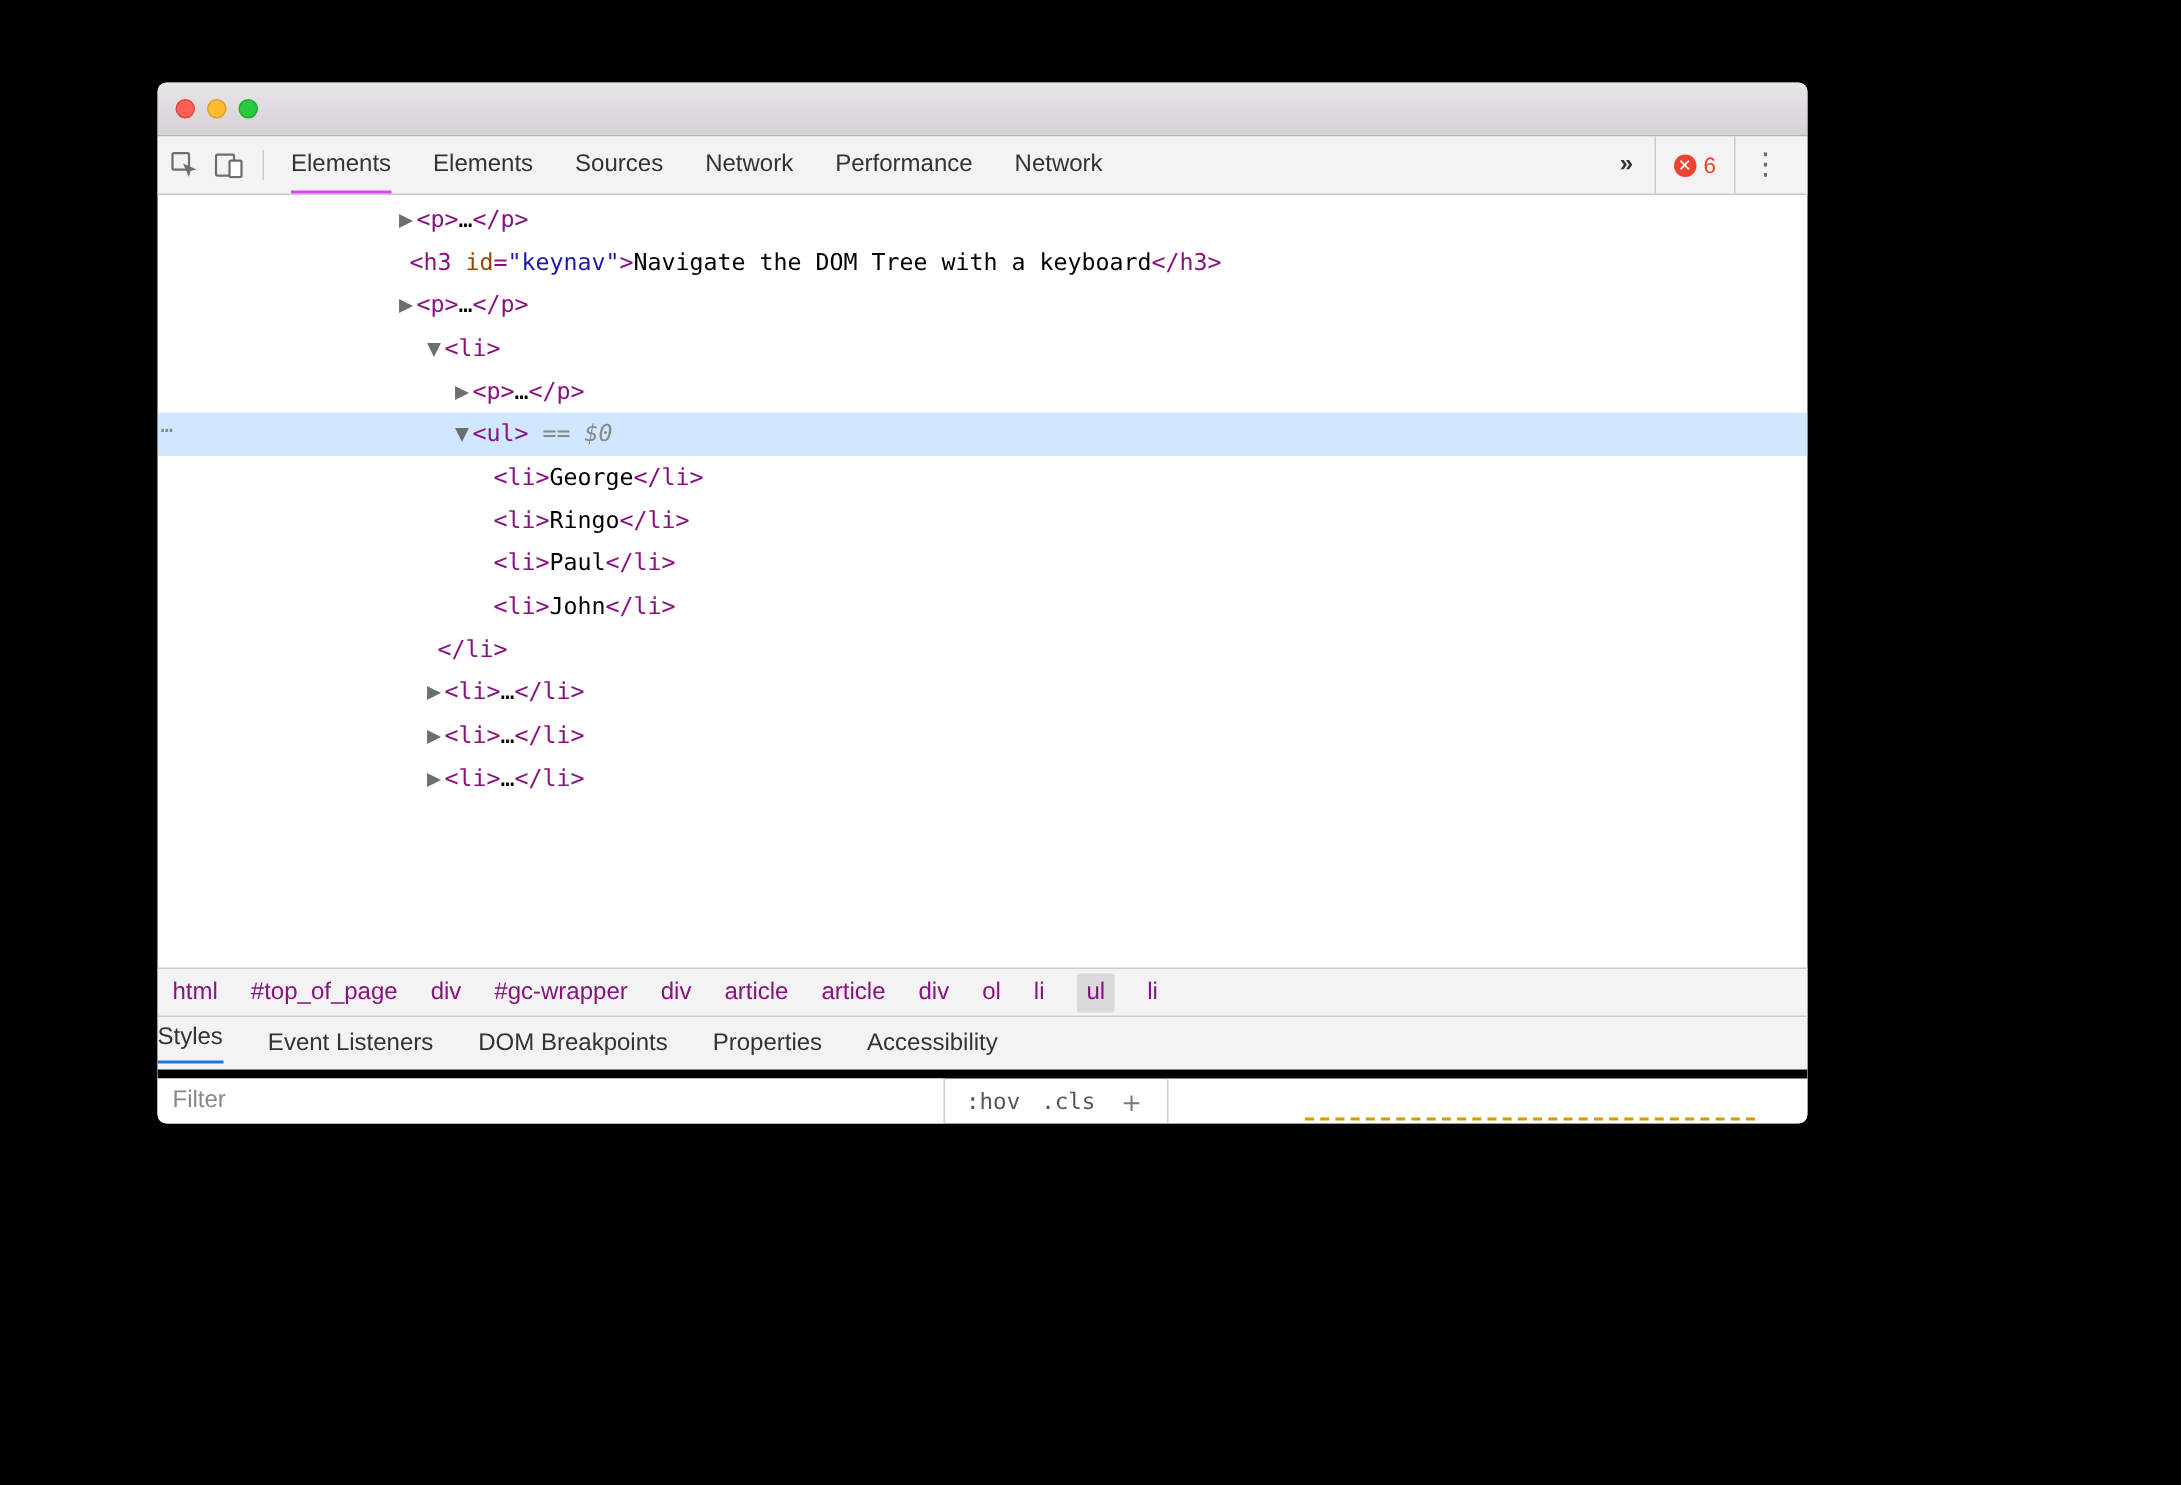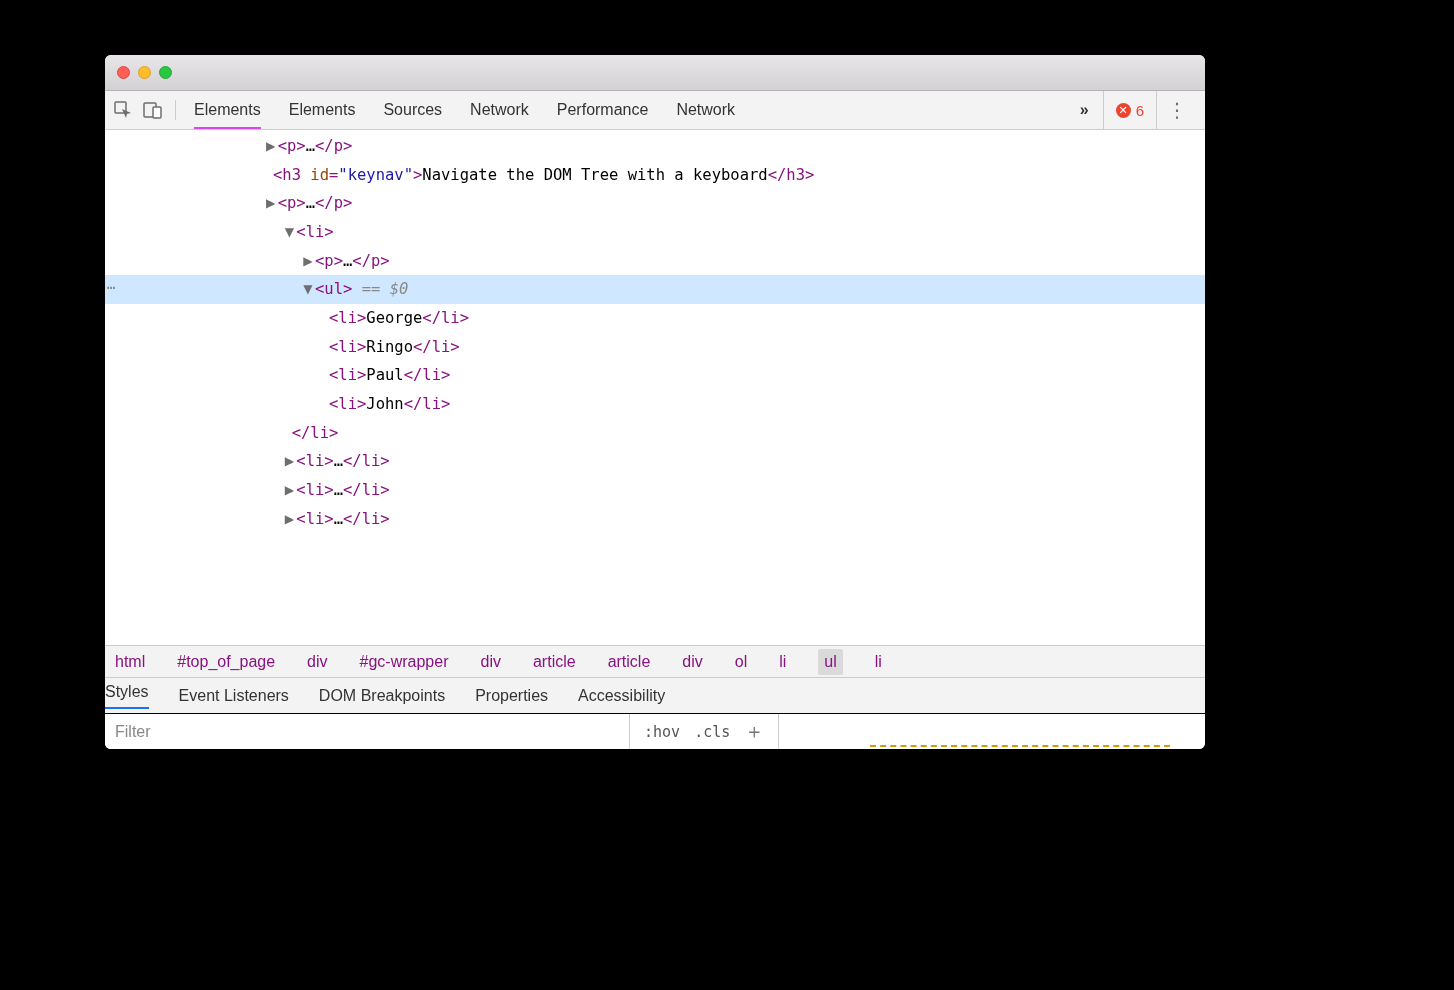--- a/index.html
+++ b/index.html
@@ -79,41 +79,41 @@
   .selected-row { background:#cfe8ff;}
   .selected-marker { position:absolute; left:0; top:0; color:#888; font-size:14px; padding-left:2px;}
   .eq0 { color:#888; font-style:italic;}
   .crumbs {
     height:32px;
     border-top:1px solid #ccc;
     background:#f3f3f3;
     display:flex;
     align-items:center;
     padding:0 10px;
-    gap:32px;
+    gap:22px;
     font-size:16px;
     color:#5a5a5a;
   }
   .crumb { color:#881280; cursor:default;}
   .crumb.sel { background:#dadada; padding:4px 6px; border-radius:2px;}
   .subtabs {
     height:36px;
     border-top:1px solid #ccc;
     background:#f3f3f3;
     display:flex;
     align-items:center;
     gap:30px;
     padding:0 0;
     font-size:16px;
     color:#333;
   }
   .subtab.active { border-bottom:2px solid #1a73e8; padding-bottom:6px; margin-bottom:-1px;}
   .filterbar {
     height:36px;
-    border-top:1px solid #000000;
+    border-top:6px solid #000000;
     background:#fff;
     display:flex;
     align-items:stretch;
   }
   .filter-input {
     flex:0 0 525px;
     border:none;
     border-right:1px solid #ccc;
     padding:0 10px;
     font-size:16px;

